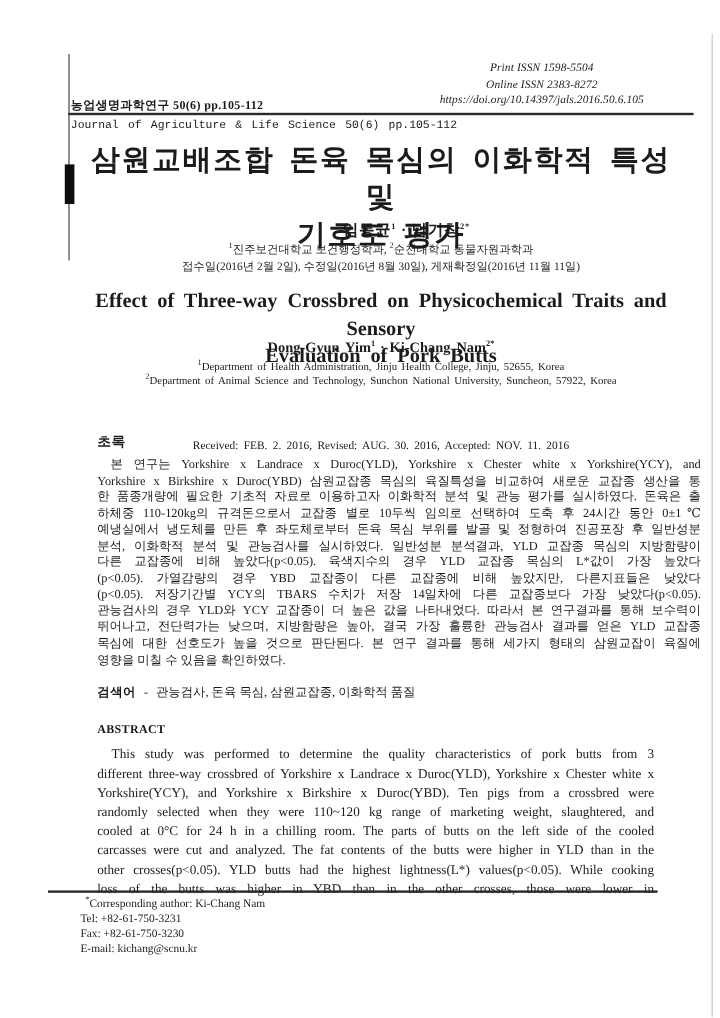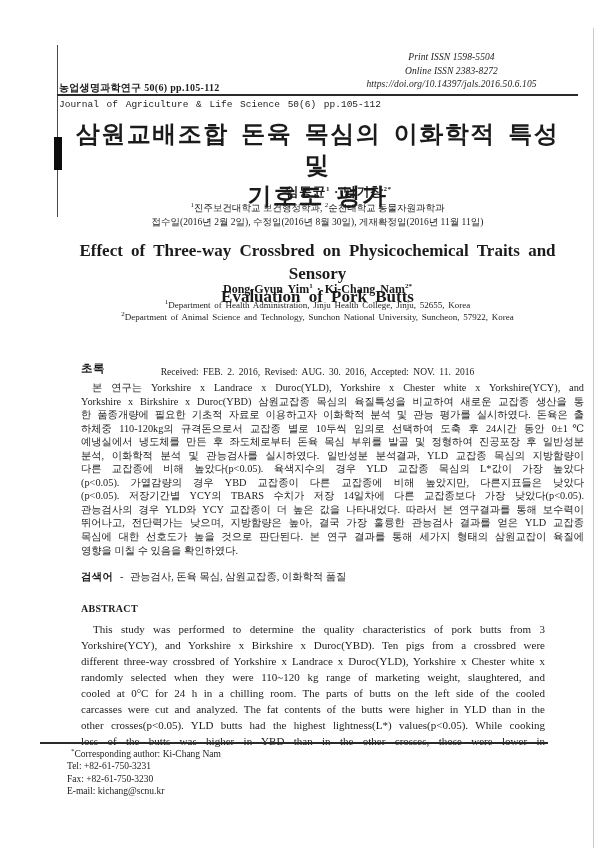--- a/index.html
+++ b/index.html
@@ -125,22 +125,22 @@
   <div class="kw">
     <b>검색어</b>
     <span class="sep">-</span>
     <span>관능검사, 돈육 목심, 삼원교잡종, 이화학적 품질</span>
   </div>
 </div>
 
 <div class="abs abst-en">
   <div class="hd">ABSTRACT</div>
   <div class="ln ind">This study was performed to determine the quality characteristics of pork butts from 3</div>
+  <div class="ln">different three-way crossbred of Yorkshire x Landrace x Duroc(YLD), Yorkshire x Chester white x</div>
   <div class="ln">Yorkshire(YCY), and Yorkshire x Birkshire x Duroc(YBD). Ten pigs from a crossbred were</div>
-  <div class="ln">different three-way crossbred of Yorkshire x Landrace x Duroc(YLD), Yorkshire x Chester white x</div>
   <div class="ln">randomly selected when they were 110~120 kg range of marketing weight, slaughtered, and</div>
   <div class="ln">cooled at 0°C for 24 h in a chilling room. The parts of butts on the left side of the cooled</div>
   <div class="ln">carcasses were cut and analyzed. The fat contents of the butts were higher in YLD than in the</div>
   <div class="ln">other crosses(p&lt;0.05). YLD butts had the highest lightness(L*) values(p&lt;0.05). While cooking</div>
   <div class="ln">loss of the butts was higher in YBD than in the other crosses, those were lower in</div>
 </div>
 
 <div class="abs ftr-rule"></div>
 <div class="abs ftr">
   <div class="c1"><sup>*</sup><span>Corresponding author: Ki-Chang Nam</span></div>

